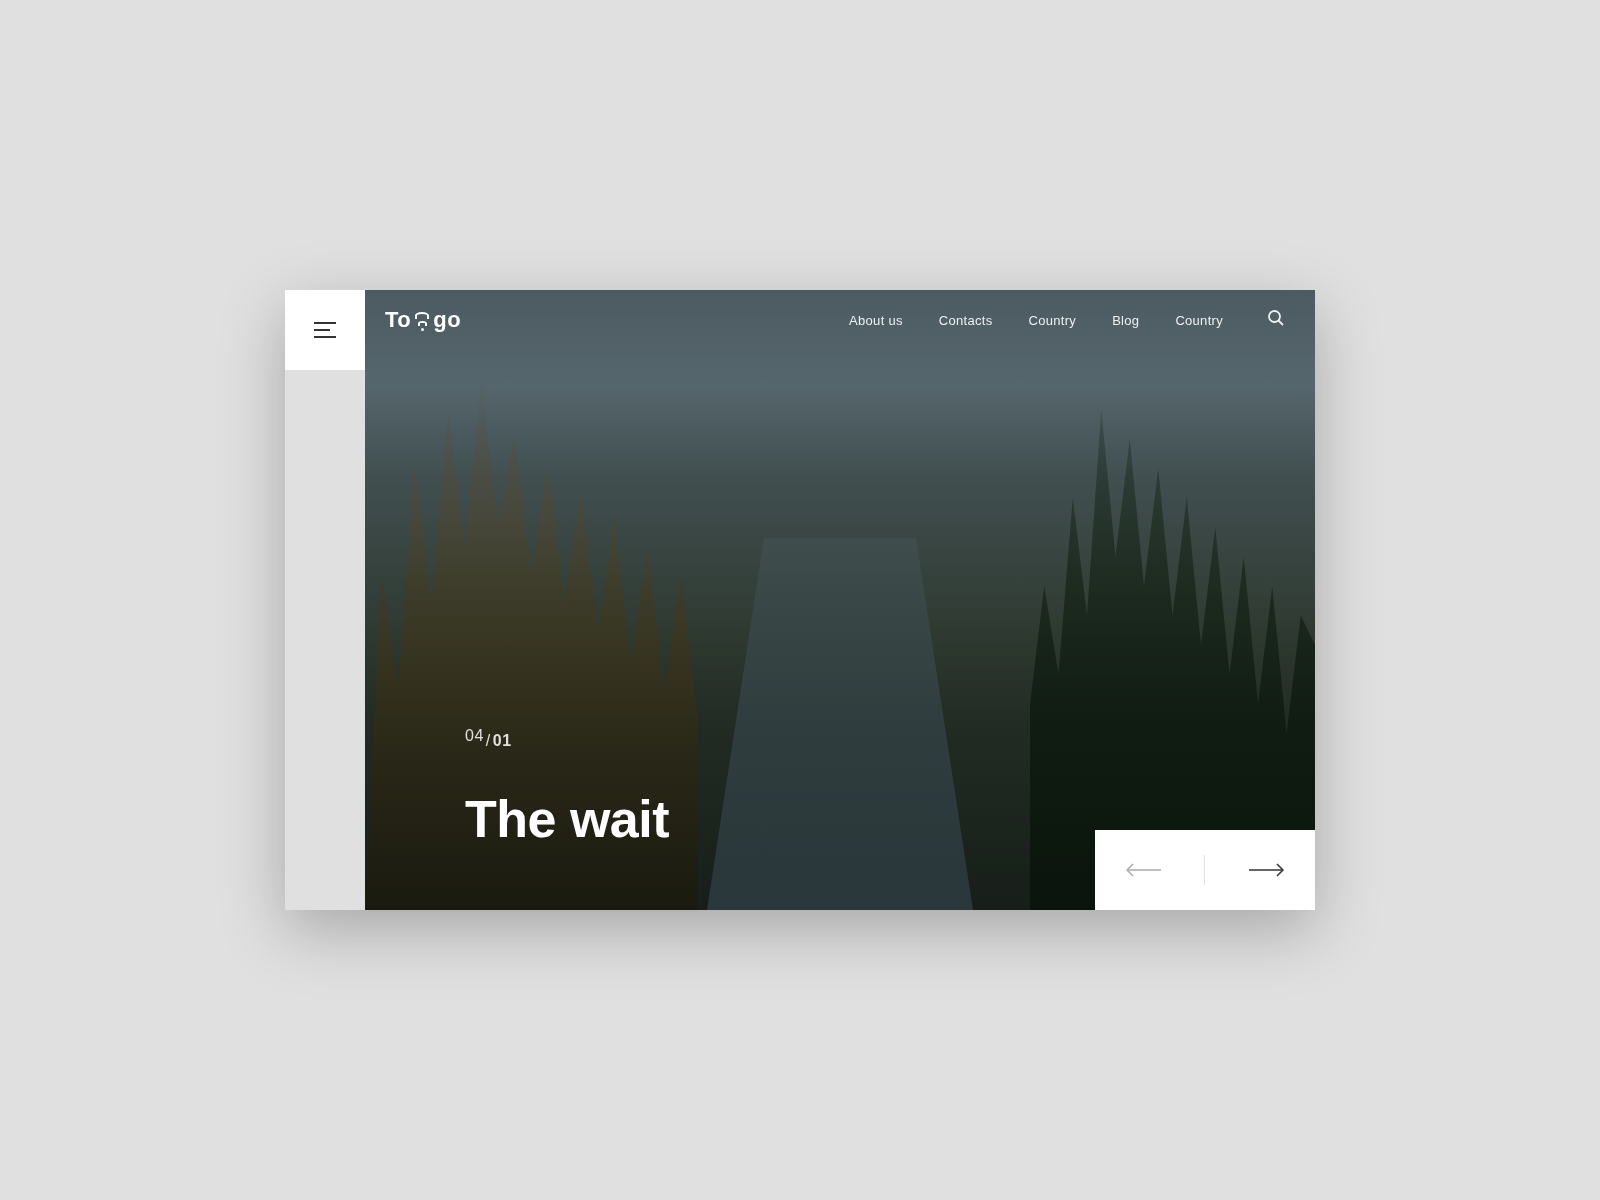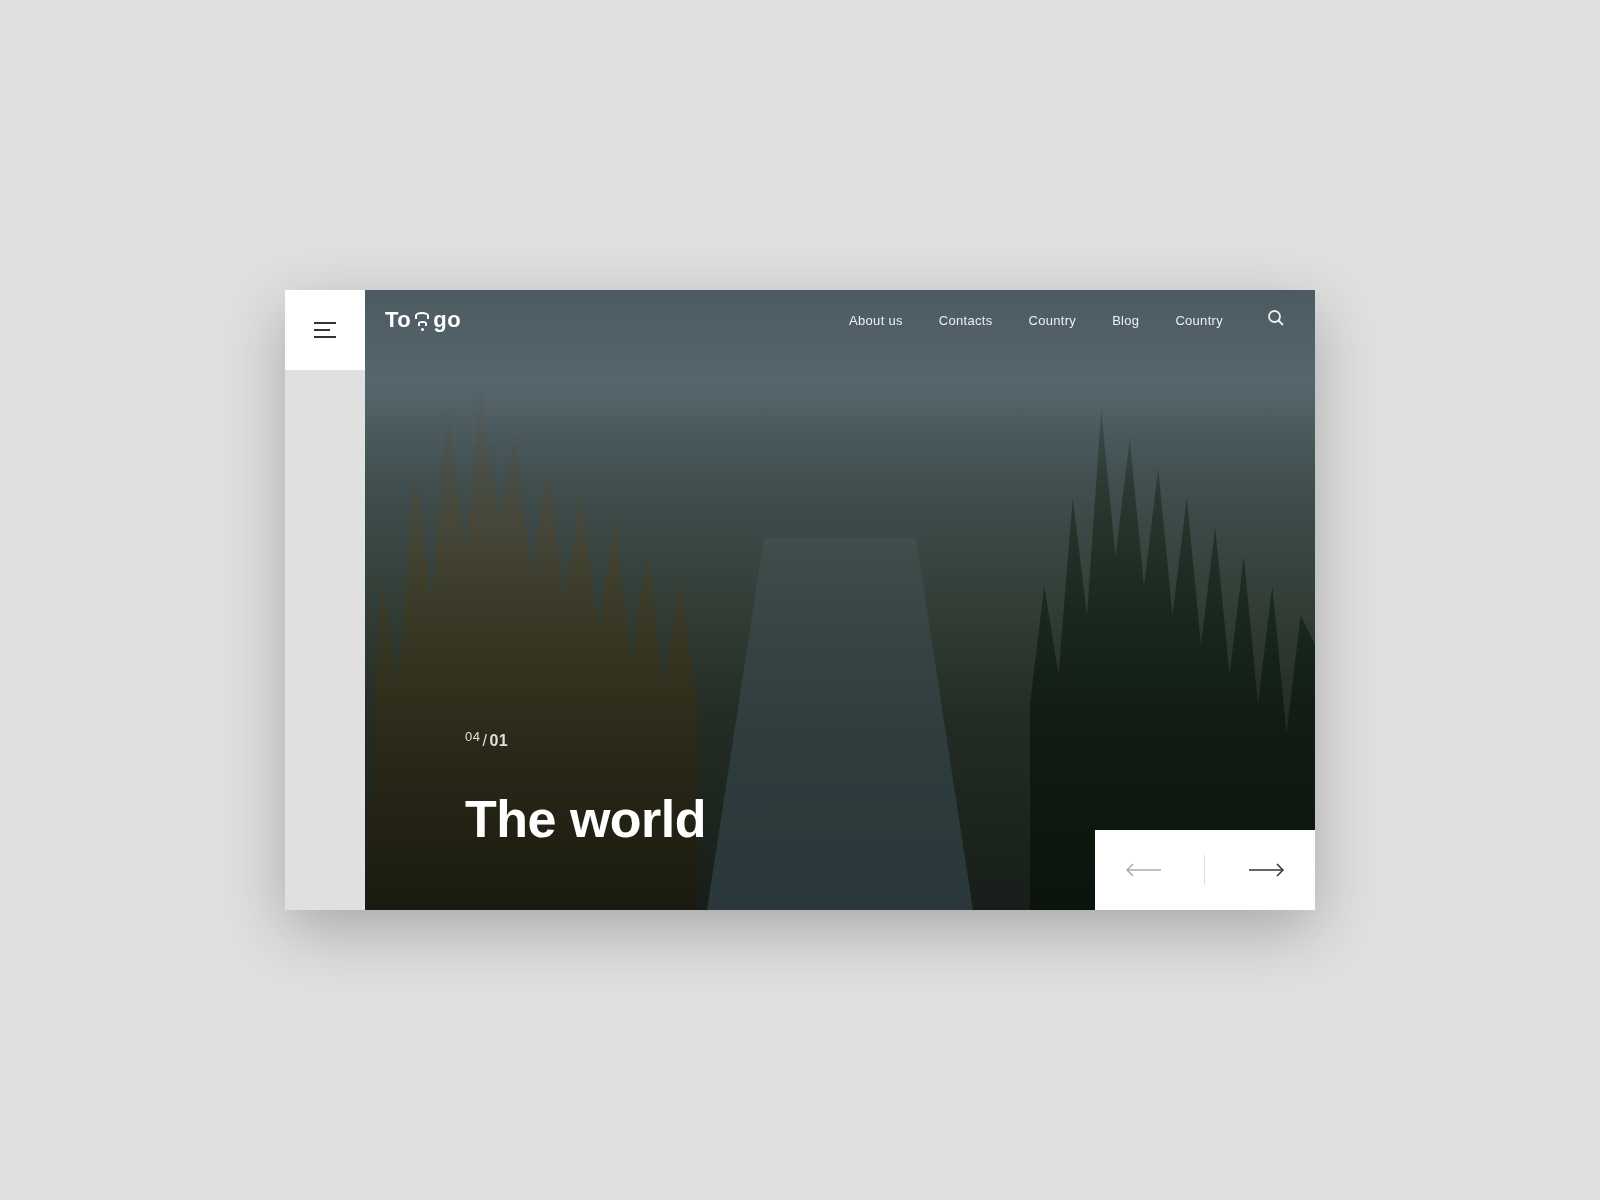--- a/index.html
+++ b/index.html
@@ -205,21 +205,21 @@
       bottom: 160px;
       left: 100px;
       color: rgba(255,255,255,0.85);
       font-size: 13px;
       font-weight: 300;
       z-index: 5;
       letter-spacing: 0.5px;
     }
 
     .slide-counter .current {
-      font-size: 13px;
+      font-size: 16px;
       vertical-align: super;
       font-weight: 400;
     }
 
     .slide-counter .separator {
       font-size: 16px;
       margin: 0 2px;
     }
 
     .slide-counter .total {
@@ -330,21 +330,21 @@
         </span>
       </div>
     </nav>
 
     <div class="slide-counter">
       <span class="current">04</span><span class="separator">/</span><span class="total">01</span>
     </div>
 
     <div class="hero-headline">
       <h1>
-        <span>The world</span><br>
+        <span>The wait</span><br>
       </h1>
     </div>
 
   </div>
 
   <div class="nav-arrows">
     <button class="arrow-btn" aria-label="Previous slide">
       <svg class="arrow-svg arrow-left" width="36" height="14" viewBox="0 0 36 14">
         <line x1="35" y1="7" x2="1" y2="7" stroke="#aaa" stroke-width="1.5"></line>
         <polyline points="7,1 1,7 7,13" stroke="#aaa" stroke-width="1.5" fill="none"></polyline>

